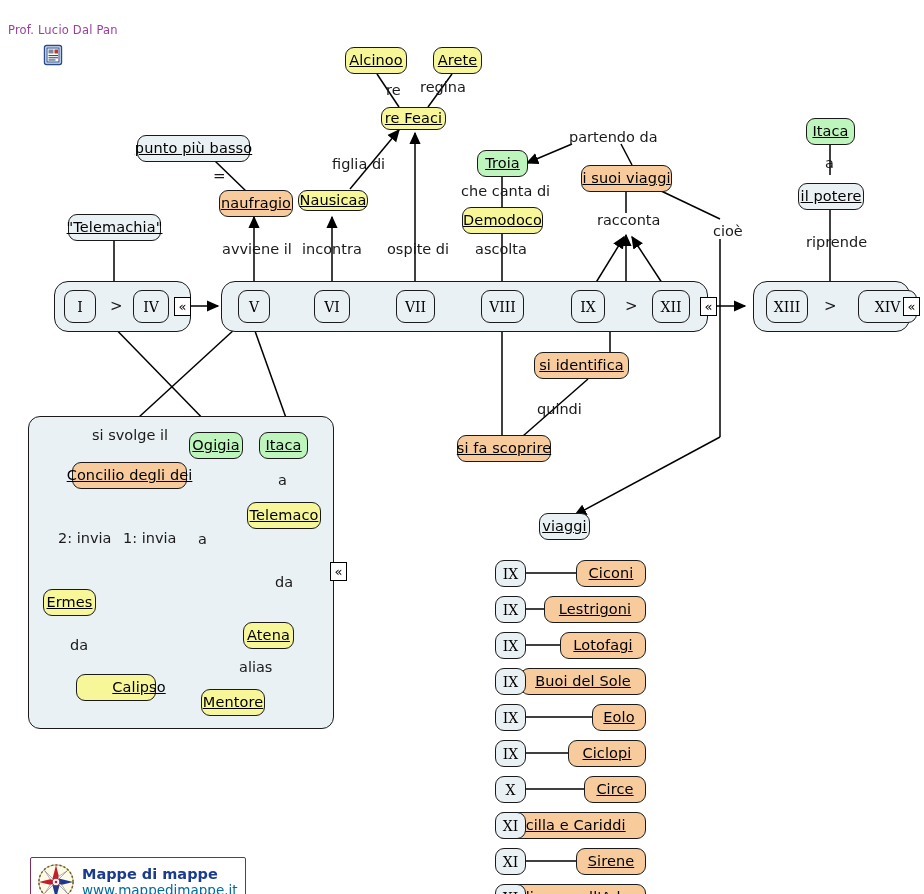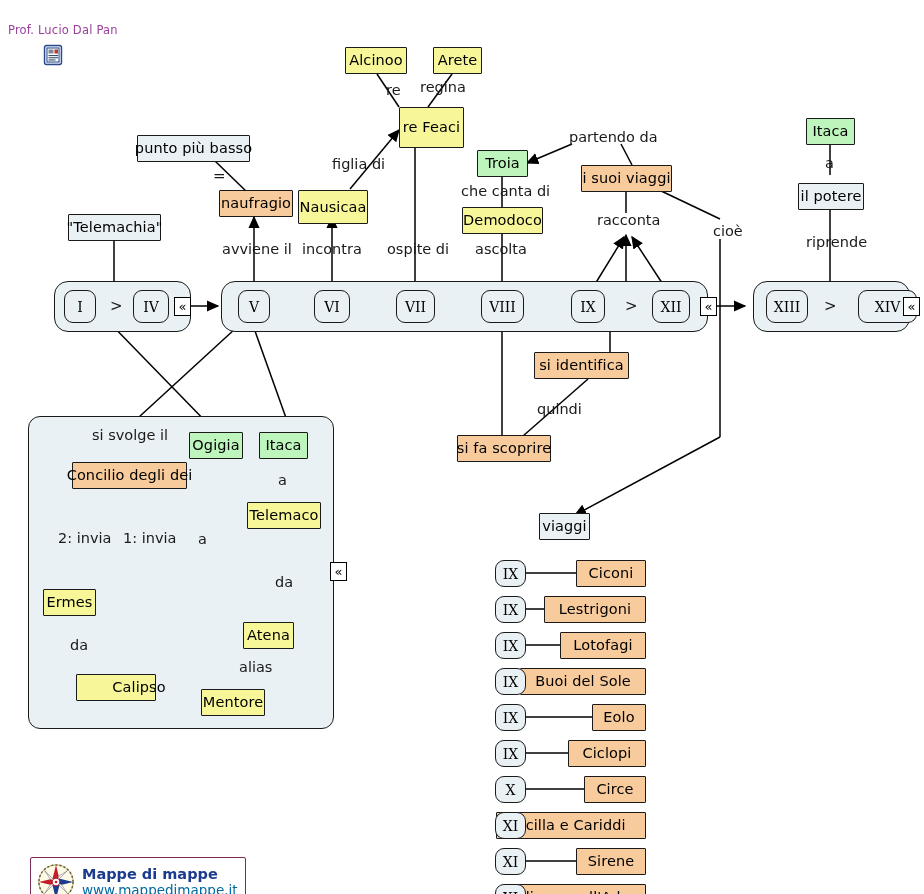--- a/index.html
+++ b/index.html
@@ -9,28 +9,29 @@
        -webkit-font-smoothing:antialiased;}
   #canvas{position:absolute;left:0;top:0;width:924px;height:894px;overflow:hidden;margin-top:17px;}
 
   svg#wires{position:absolute;left:0;top:0;width:924px;height:894px;pointer-events:none;}
 
   
   .node{
     position:absolute;
     box-sizing:border-box;
     border:1.4px solid #1a1a1a;
-    border-radius:1px;
+    border-radius:9px;
     display:flex;align-items:center;justify-content:center;
     white-space:nowrap;
     color:#000;
     font-size:14.5px;
     line-height:1;
     letter-spacing:.1px;
     z-index:4;
+    text-decoration:underline;
   }
   .n-yellow {background:#f7f79a;}
   .n-orange {background:#f8cb9c;}
   .n-green  {background:#bdf5bd;}
   .n-grey   {background:#eaf1f4;}
 
   
   .chip{
     position:absolute;box-sizing:border-box;
     background:#eaf1f4;border:1.4px solid #1a1a1a;border-radius:9px;
@@ -212,24 +213,24 @@
   <div class="chip" style="left:858px;top:273px;width:59px;height:33px;">XIV</div>
 
   <div class="cmark" style="left:174px;top:280px;">«</div>
   <div class="cmark" style="left:700px;top:280px;">«</div>
   <div class="cmark" style="left:903px;top:280px;">«</div>
   <div class="cmark" style="left:330px;top:545px;">«</div>
 
   <div class="node n-grey" style="left:68px;top:197px;width:93px;height:27px;">"Telemachia"</div>
   <div class="node n-grey" style="left:137px;top:118px;width:113px;height:27px;">punto più basso</div>
   <div class="node n-orange" style="left:219px;top:173px;width:74px;height:27px;">naufragio</div>
-  <div class="node n-yellow" style="left:298px;top:173px;width:70px;height:34px;">Nausicaa</div>
+  <div class="node n-yellow" style="left:298px;top:173px;width:70px;height:21px;">Nausicaa</div>
   <div class="node n-yellow" style="left:345px;top:30px;width:62px;height:27px;">Alcinoo</div>
   <div class="node n-yellow" style="left:433px;top:30px;width:49px;height:27px;">Arete</div>
-  <div class="node n-yellow" style="left:399px;top:90px;width:65px;height:41px;">re Feaci</div>
+  <div class="node n-yellow" style="left:381px;top:90px;width:65px;height:23px;">re Feaci</div>
   <div class="node n-green" style="left:477px;top:133px;width:51px;height:27px;">Troia</div>
   <div class="node n-yellow" style="left:462px;top:190px;width:81px;height:27px;">Demodoco</div>
   <div class="node n-orange" style="left:581px;top:148px;width:91px;height:27px;">i suoi viaggi</div>
   <div class="node n-green" style="left:806px;top:101px;width:49px;height:27px;">Itaca</div>
   <div class="node n-grey" style="left:798px;top:166px;width:66px;height:27px;">il potere</div>
 
   <div class="node n-orange" style="left:534px;top:335px;width:95px;height:27px;">si identifica</div>
   <div class="node n-orange" style="left:457px;top:418px;width:94px;height:27px;">si fa scoprire</div>
   <div class="node n-grey" style="left:539px;top:496px;width:51px;height:27px;">viaggi</div>
 

